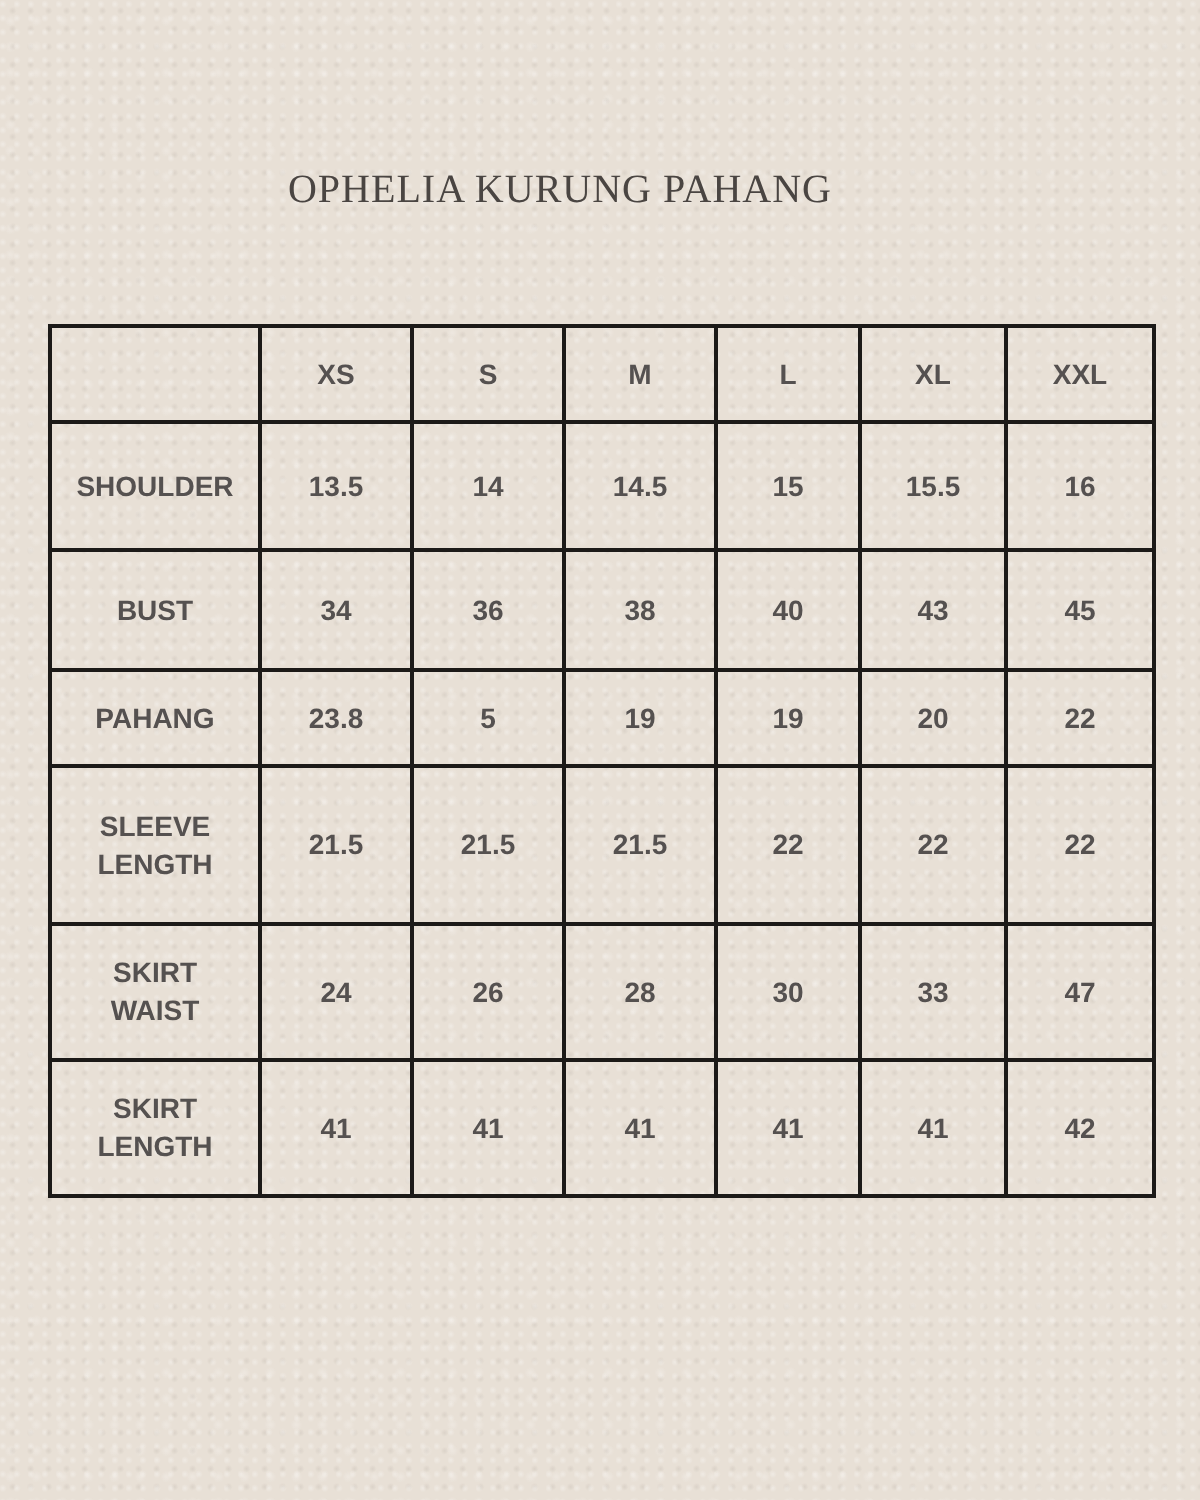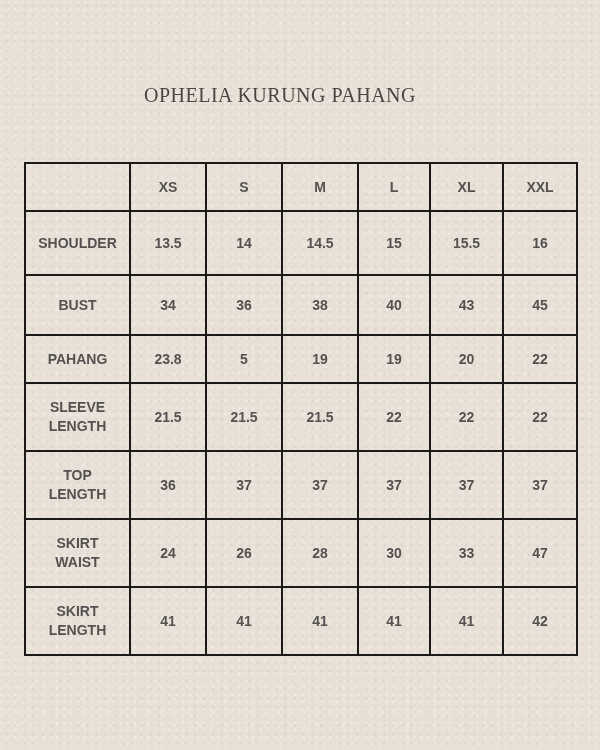--- a/index.html
+++ b/index.html
@@ -88,43 +88,31 @@
         <td class="label-cell">
           <div>PAHANG</div>
         </td>
         <td>23.8</td>
         <td>5</td>
         <td>19</td>
         <td>19</td>
         <td>20</td>
         <td>22</td>
       </tr>
-      <tr style="height:68px">
+      <tr style="height:79px">
         <td class="label-cell">
           <div>SLEEVE</div>
           <div>LENGTH</div>
         </td>
         <td>21.5</td>
         <td>21.5</td>
         <td>21.5</td>
         <td>22</td>
         <td>22</td>
         <td>22</td>
-      </tr>
-      <tr style="height:68px">
-        <td class="label-cell">
-          <div>TOP</div>
-          <div>LENGTH</div>
-        </td>
-        <td>36</td>
-        <td>37</td>
-        <td>37</td>
-        <td>37</td>
-        <td>37</td>
-        <td>37</td>
       </tr>
       <tr style="height:68px">
         <td class="label-cell">
           <div>SKIRT</div>
           <div>WAIST</div>
         </td>
         <td>24</td>
         <td>26</td>
         <td>28</td>
         <td>30</td>

